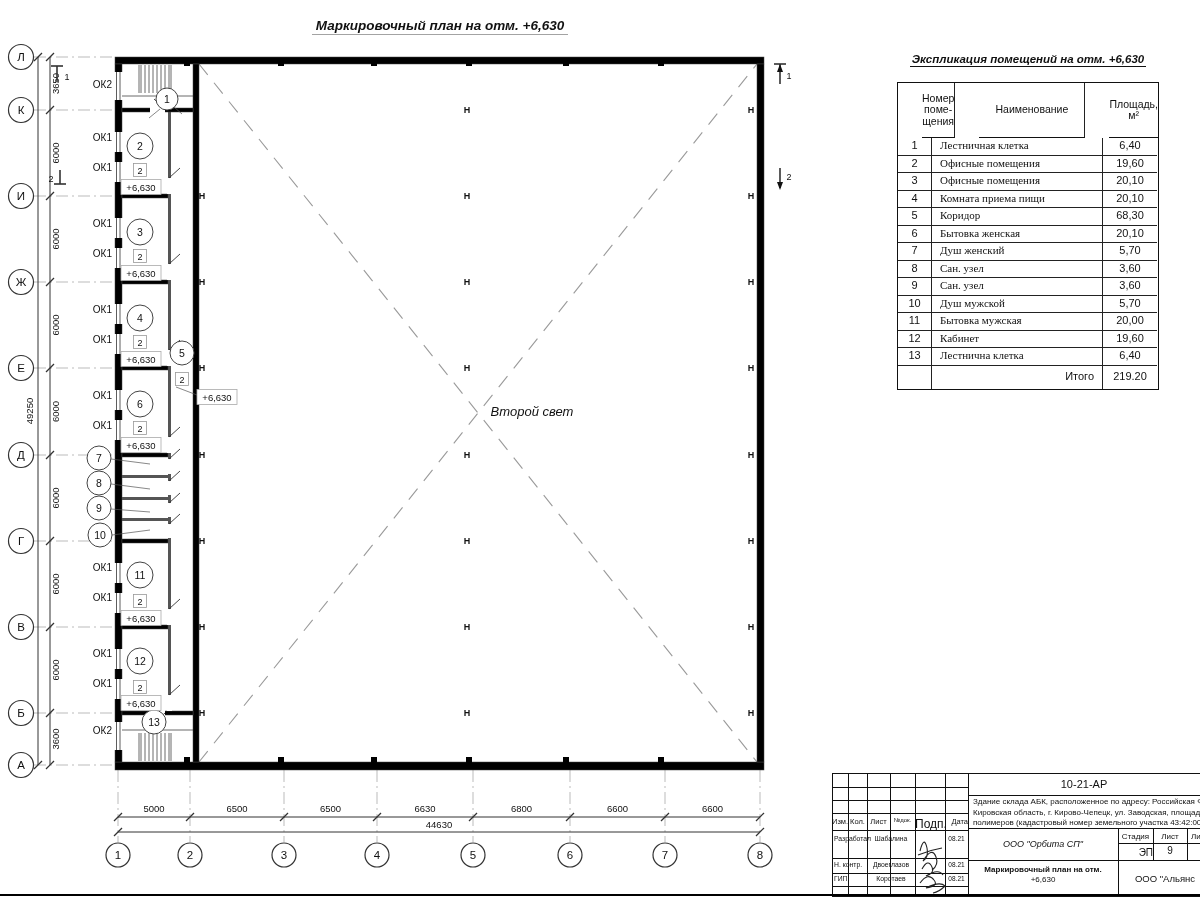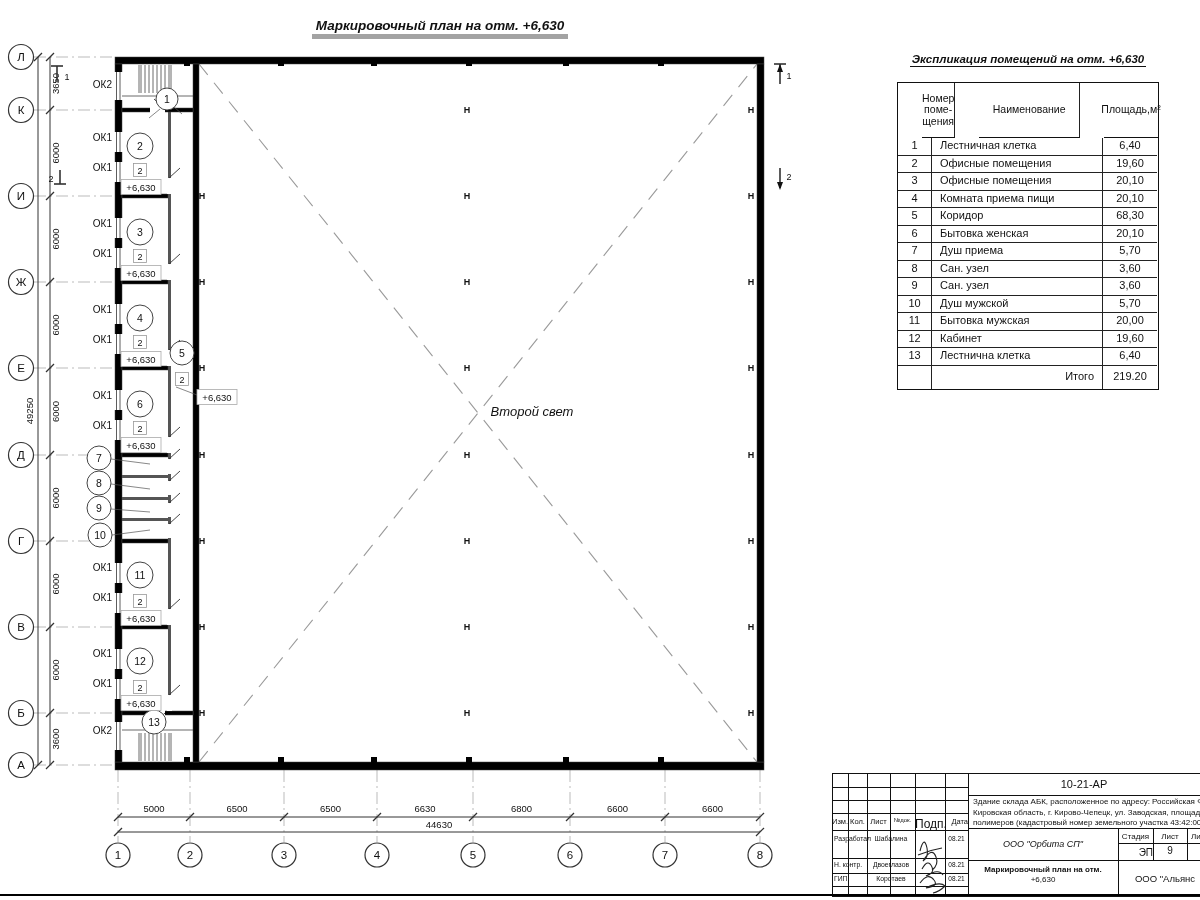--- a/index.html
+++ b/index.html
@@ -1,33 +1,33 @@
 <!DOCTYPE html>
 <html><head>
 <meta charset="utf-8">
 <style>
   html,body{margin:0;padding:0;background:#fff;}
   body{width:1200px;height:900px;overflow:hidden;position:relative;
        font-family:"Liberation Sans", sans-serif;color:#111;}
   #plansvg{position:absolute;left:0;top:0;}
   .plan-title{position:absolute;left:120px;top:18px;width:640px;text-align:center;
       font-size:13.5px;font-style:italic;font-weight:bold;}
-  .plan-title span{border-bottom:5px solid #a3a3a3;padding:0 4px 1px;font-style:italic;}
+  .plan-title span{border-bottom:1px solid #a3a3a3;padding:0 4px 1px;font-style:italic;}
   .tbl-title{position:absolute;left:897px;top:53px;width:262px;text-align:center;
       font-size:11.5px;font-style:italic;font-weight:bold;}
   .tbl-title span{border-bottom:1px solid #111;padding:0 2px 1px;}
   .exp-table{position:absolute;left:897px;top:82px;width:262px;border:1.6px solid #111;
       box-sizing:border-box;background:#fff;}
   .exp-row{display:flex;box-sizing:border-box;}
   .exp-cell{box-sizing:border-box;border-right:1px solid #222;display:flex;
       align-items:center;justify-content:center;font-size:11px;line-height:1.05;}
   .exp-cell:last-child{border-right:none;}
   .exp-head .exp-cell{font-size:10.5px;text-align:center;border-bottom:1.6px solid #111;margin-left:24px;}
   .exp-body .exp-cell{border-bottom:1px solid #222;}
-  .exp-name{justify-content:flex-start;padding-left:8px;}
+  .exp-name{justify-content:flex-start;padding-left:8px;font-family:Liberation Serif, serif;}
   .frame-bottom{position:absolute;left:0;top:894px;width:1200px;height:2px;background:#000;}
   #titleblock{position:absolute;left:832px;top:773px;width:368px;height:124px;background:#fff;}
   .tb-line{position:absolute;background:#111;}
   .tb-t{position:absolute;white-space:nowrap;}
 </style>
 </head>
 <body>
 
 <div class="plan-title">
   <span>Маркировочный план на отм. +6,630</span>
@@ -377,21 +377,21 @@
 <div class="exp-table" id="exptable">
     <div class="exp-row exp-head" style="height: 55px;">
       <div class="exp-cell" style="width: 34px; flex-direction: column;">
         <div>Номер</div>
         <div>поме-</div>
         <div>щения</div>
       </div>
       <div class="exp-cell" style="width: 171px; flex-direction: column;">
         <div>Наименование</div>
       </div>
-      <div class="exp-cell" style="width: 54px; flex-direction: row;">
+      <div class="exp-cell" style="width: 54px; flex-direction: column;">
         <div>Площадь,</div>
         <div>м²</div>
       </div>
     </div>
     <div class="exp-body">
       <div class="exp-row" style="height: 17.5px;">
         <div class="exp-cell" style="width: 34px;">1</div>
         <div class="exp-cell exp-name" style="width: 171px;">Лестничная клетка</div>
         <div class="exp-cell" style="width: 54px;">6,40</div>
       </div>
@@ -415,21 +415,21 @@
         <div class="exp-cell exp-name" style="width: 171px;">Коридор</div>
         <div class="exp-cell" style="width: 54px;">68,30</div>
       </div>
       <div class="exp-row" style="height: 17.5px;">
         <div class="exp-cell" style="width: 34px;">6</div>
         <div class="exp-cell exp-name" style="width: 171px;">Бытовка женская</div>
         <div class="exp-cell" style="width: 54px;">20,10</div>
       </div>
       <div class="exp-row" style="height: 17.5px;">
         <div class="exp-cell" style="width: 34px;">7</div>
-        <div class="exp-cell exp-name" style="width: 171px;">Душ приема</div>
+        <div class="exp-cell exp-name" style="width: 171px;">Душ женский</div>
         <div class="exp-cell" style="width: 54px;">5,70</div>
       </div>
       <div class="exp-row" style="height: 17.5px;">
         <div class="exp-cell" style="width: 34px;">8</div>
         <div class="exp-cell exp-name" style="width: 171px;">Сан. узел</div>
         <div class="exp-cell" style="width: 54px;">3,60</div>
       </div>
       <div class="exp-row" style="height: 17.5px;">
         <div class="exp-cell" style="width: 34px;">9</div>
         <div class="exp-cell exp-name" style="width: 171px;">Сан. узел</div>

